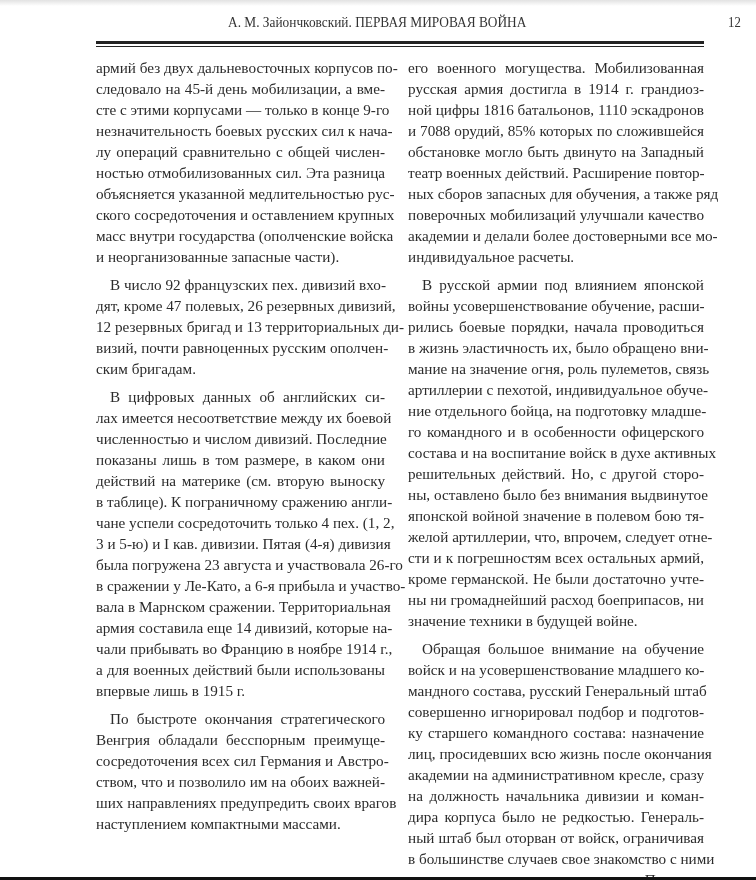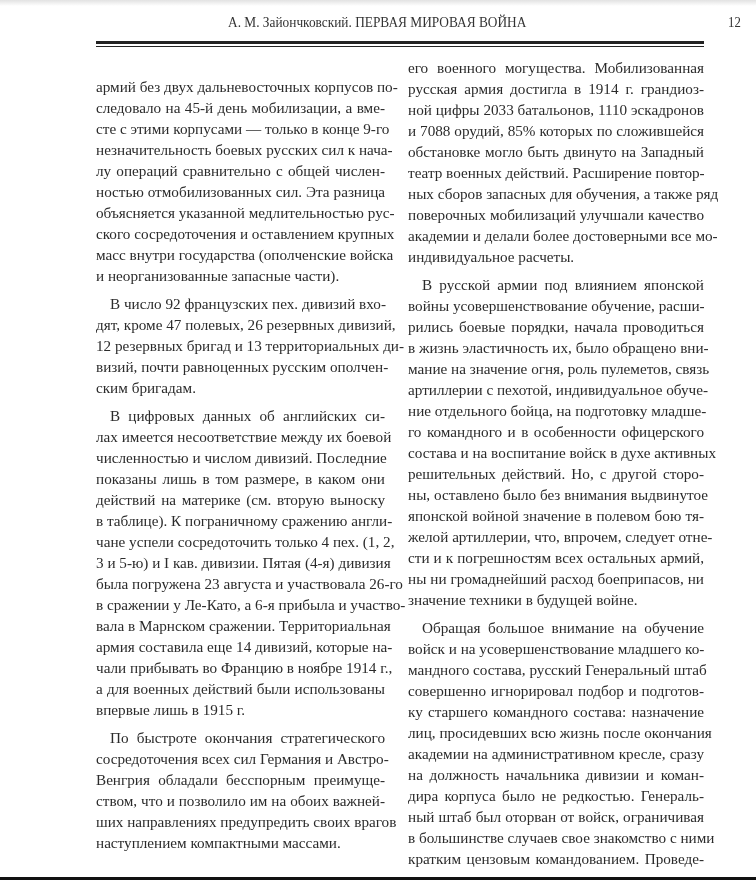--- a/index.html
+++ b/index.html
@@ -16,21 +16,21 @@
   }
   .header-title { position: absolute; left: 156px; top: 14px; font-size: 14.5px; color:#333; white-space: nowrap; transform: scaleX(0.92); transform-origin: left; }
   .page-number { position: absolute; left: 472px; top: 14px; font-size: 15px; color:#333; transform: scaleX(0.85); transform-origin:left; }
   .rule1 { position: absolute; left: 65px; top: 41px; width: 419px; height: 3px; background: #222; }
   .rule2 { position: absolute; left: 65px; top: 46px; width: 419px; height: 1px; background: #222; }
   .col {
     position: absolute; top: 57px;
     font-size: 15.2px; line-height: 21px;
     text-align: justify;
   }
-  .col.left { left: 96px; width: 289px; margin-top: 19px; }
+  .col.left { left: 96px; width: 289px; }
   .col.right { left: 408px; width: 296px; }
   .line { display: block; white-space: nowrap; text-align: justify; text-align-last: justify; height: 21px; }
   .line.last { text-align-last: left; }
   .line.indent { padding-left: 14px; font-family: Liberation Serif, serif; }
   .gap { height: 7px; display: block; }
   .bottomrule { position: absolute; left: 0; top: 877px; width: 756px; height: 3px; background: #111; }
 </style>
 </head>
 <body>
 
@@ -76,32 +76,32 @@
       <span class="line">в сражении у Ле-Като, а 6-я прибыла и участво-</span>
       <span class="line">вала в Марнском сражении. Территориальная</span>
       <span class="line">армия составила еще 14 дивизий, которые на-</span>
       <span class="line">чали прибывать во Францию в ноябре 1914 г.,</span>
       <span class="line">а для военных действий были использованы</span>
       <span class="line last">впервые лишь в 1915 г.</span>
     </div>
     <span class="gap"></span>
     <div class="">
       <span class="line indent">По быстроте окончания стратегического</span>
+      <span class="line">Венгрия обладали бесспорным преимуще-</span>
       <span class="line">сосредоточения всех сил Германия и Австро-</span>
-      <span class="line">Венгрия обладали бесспорным преимуще-</span>
       <span class="line">ством, что и позволило им на обоих важней-</span>
       <span class="line">ших направлениях предупредить своих врагов</span>
       <span class="line last">наступлением компактными массами.</span>
     </div>
   </div>
 <div class="col right" id="rightcol">
     <div class="">
       <span class="line">его военного могущества. Мобилизованная</span>
       <span class="line">русская армия достигла в 1914 г. грандиоз-</span>
-      <span class="line">ной цифры 2033 батальонов, 1110 эскадронов</span>
+      <span class="line">ной цифры 1816 батальонов, 1110 эскадронов</span>
       <span class="line">и 7088 орудий, 85% которых по сложившейся</span>
       <span class="line">обстановке могло быть двинуто на Западный</span>
       <span class="line">театр военных действий. Расширение повтор-</span>
       <span class="line">ных сборов запасных для обучения, а также ряд</span>
       <span class="line">поверочных мобилизаций улучшали качество</span>
       <span class="line">академии и делали более достоверными все мо-</span>
       <span class="line last">индивидуальное расчеты.</span>
     </div>
     <span class="gap"></span>
     <div class="">
@@ -112,20 +112,21 @@
       <span class="line">мание на значение огня, роль пулеметов, связь</span>
       <span class="line">артиллерии с пехотой, индивидуальное обуче-</span>
       <span class="line">ние отдельного бойца, на подготовку младше-</span>
       <span class="line">го командного и в особенности офицерского</span>
       <span class="line">состава и на воспитание войск в духе активных</span>
       <span class="line">решительных действий. Но, с другой сторо-</span>
       <span class="line">ны, оставлено было без внимания выдвинутое</span>
       <span class="line">японской войной значение в полевом бою тя-</span>
       <span class="line">желой артиллерии, что, впрочем, следует отне-</span>
       <span class="line">сти и к погрешностям всех остальных армий,</span>
+      <span class="line">кроме германской. Не были достаточно учте-</span>
       <span class="line">ны ни громаднейший расход боеприпасов, ни</span>
       <span class="line last">значение техники в будущей войне.</span>
     </div>
     <span class="gap"></span>
     <div class="">
       <span class="line indent">Обращая большое внимание на обучение</span>
       <span class="line">войск и на усовершенствование младшего ко-</span>
       <span class="line">мандного состава, русский Генеральный штаб</span>
       <span class="line">совершенно игнорировал подбор и подготов-</span>
       <span class="line">ку старшего командного состава: назначение</span>

